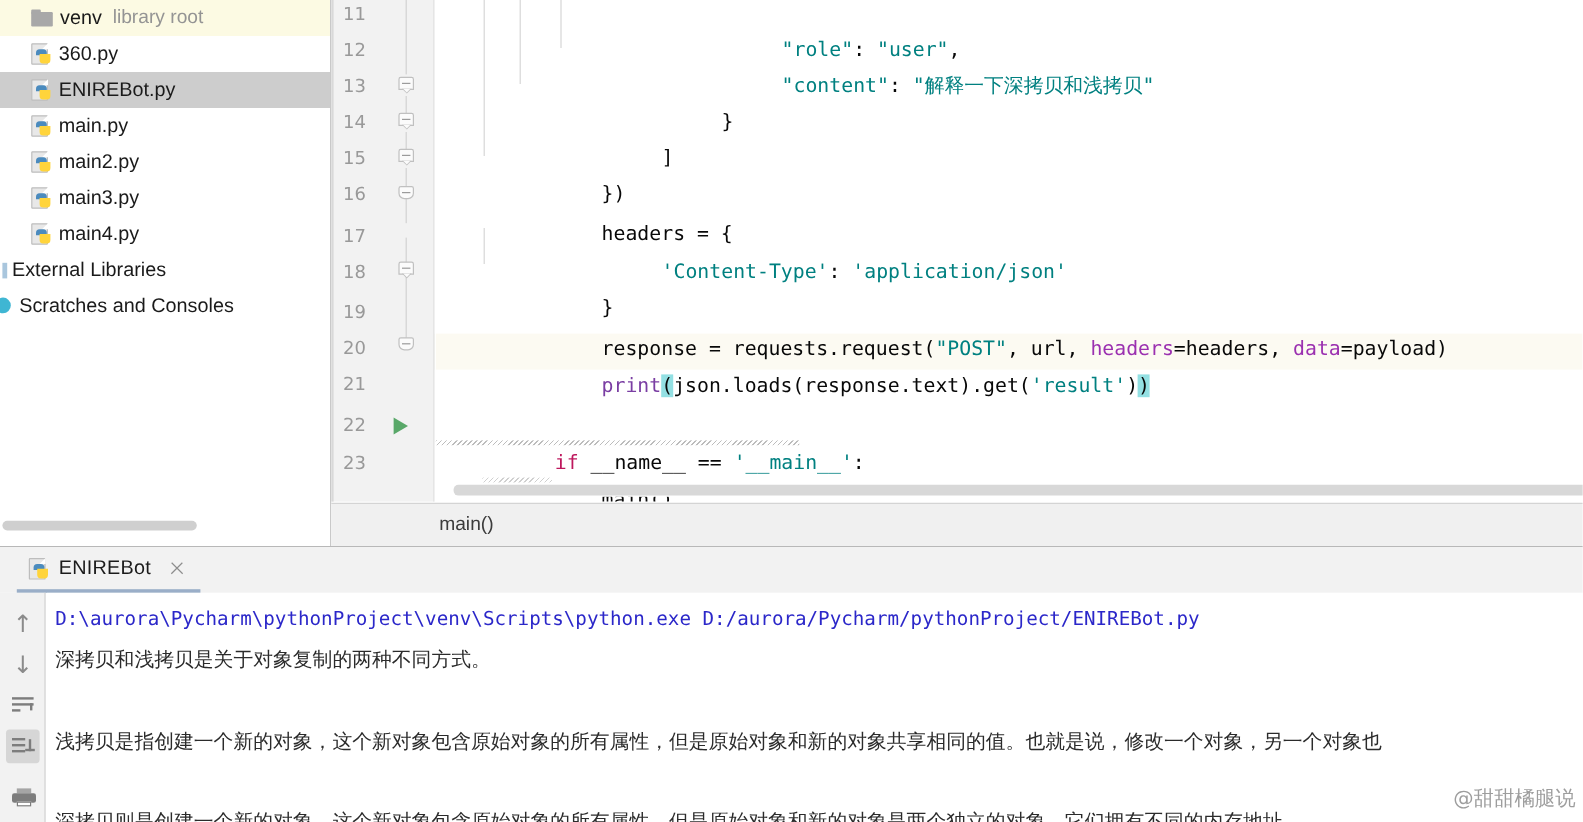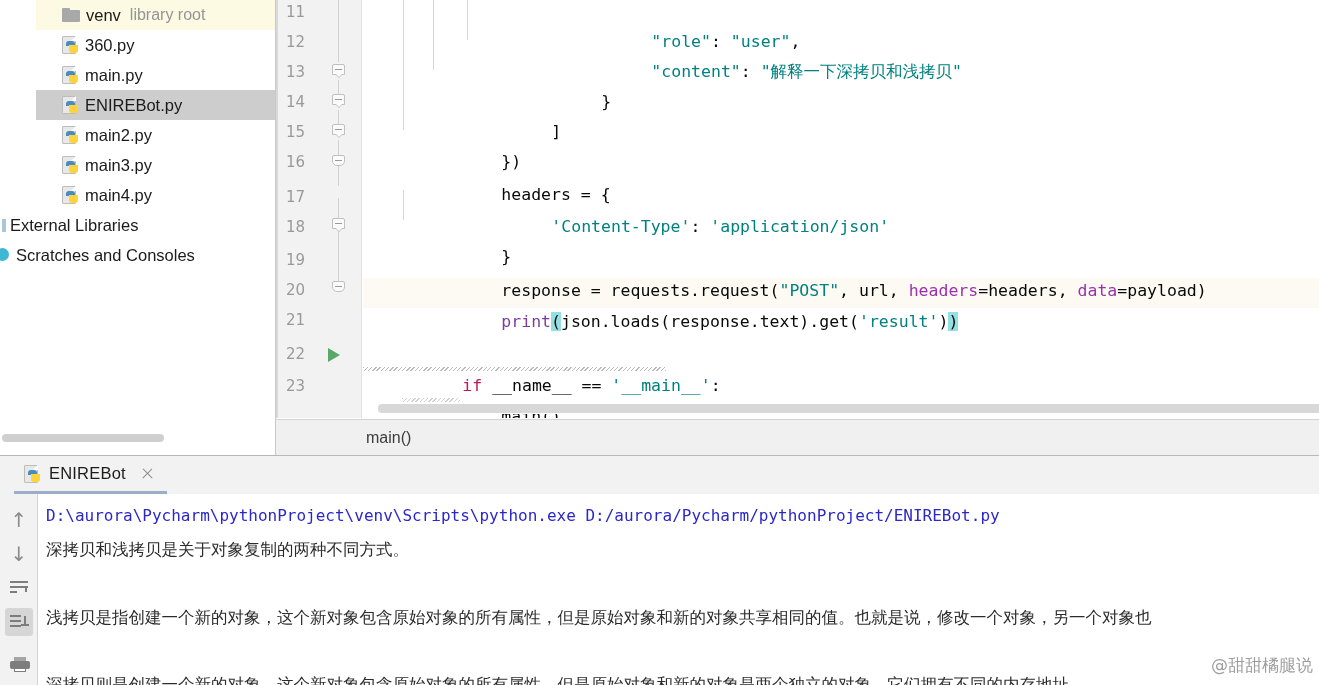--- a/index.html
+++ b/index.html
@@ -35,21 +35,21 @@
     height: 30px;
     display: flex;
     align-items: center;
     padding-left: 2px;
     font-size: 16.5px;
     color: #1a1a1a;
     white-space: nowrap;
   }
   .tree-row.venv { background: #fcfae3; }
   .tree-row.selected { background: #cdcdcd; }
-  .tree-indent-2 { padding-left: 26px; margin-left: 36px; }
+  .tree-indent-2 { padding-left: 26px; }
   .tree-label { margin-left: 6px; }
   .tree-sub {
     color: #949494;
     margin-left: 9px;
     font-size: 16px;
   }
 
   
   .icon-folder {
     width: 18px; height: 14px;
@@ -350,36 +350,36 @@
 
       <div class="tree-row tree-indent-2">
         <span class="icon-py">
             <span class="pg"></span>
             <span class="pb"></span>
             <span class="py2"></span>
           </span>
         <span class="tree-label">360.py</span>
       </div>
 
+      <div class="tree-row selected tree-indent-2">
+        <span class="icon-py">
+            <span class="pg"></span>
+            <span class="pb"></span>
+            <span class="py2"></span>
+          </span>
+        <span class="tree-label">ENIREBot.py</span>
+      </div>
+
       <div class="tree-row tree-indent-2">
         <span class="icon-py">
             <span class="pg"></span>
             <span class="pb"></span>
             <span class="py2"></span>
           </span>
         <span class="tree-label">main.py</span>
-      </div>
-
-      <div class="tree-row selected tree-indent-2">
-        <span class="icon-py">
-            <span class="pg"></span>
-            <span class="pb"></span>
-            <span class="py2"></span>
-          </span>
-        <span class="tree-label">ENIREBot.py</span>
       </div>
 
       <div class="tree-row tree-indent-2">
         <span class="icon-py">
             <span class="pg"></span>
             <span class="pb"></span>
             <span class="py2"></span>
           </span>
         <span class="tree-label">main2.py</span>
       </div>

